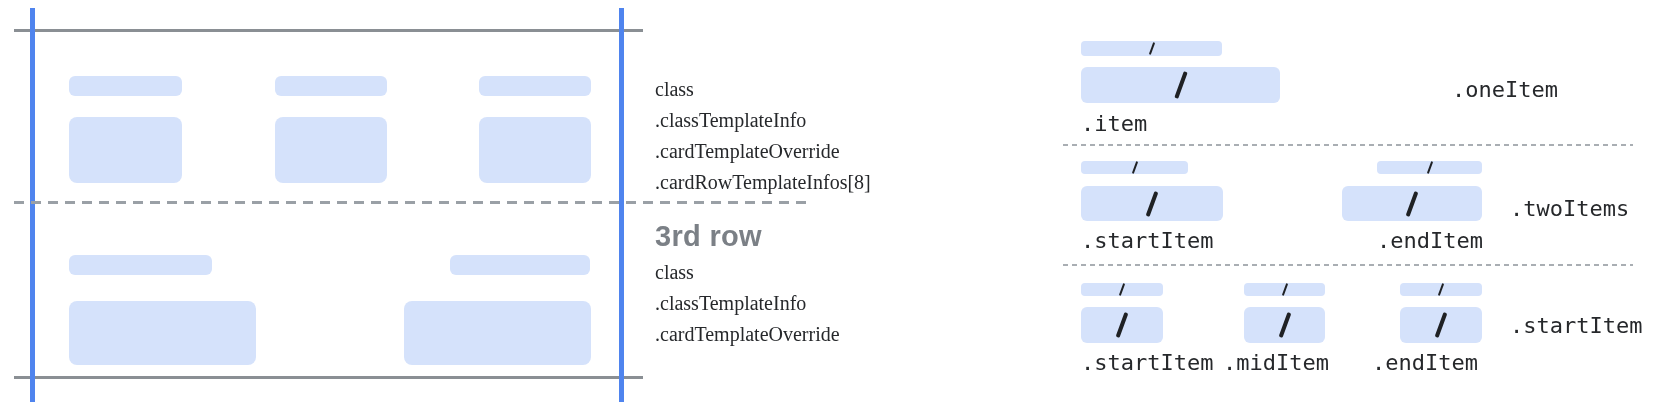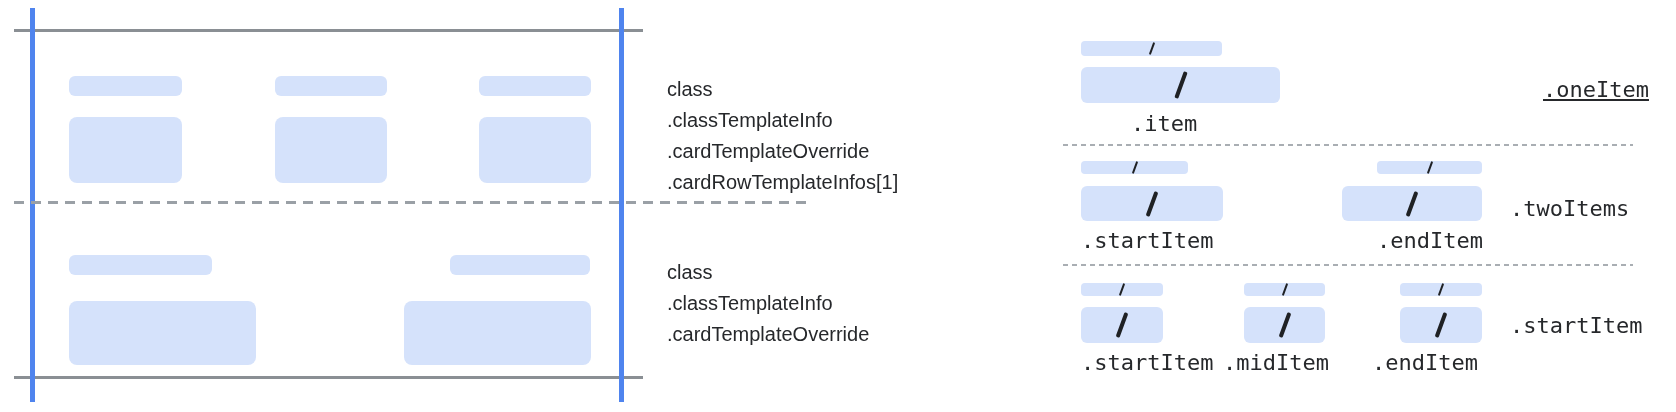--- a/index.html
+++ b/index.html
@@ -35,22 +35,22 @@
   .bg-bar{position:absolute;background:var(--bar-fill);border-radius:6px;}
   .slash{position:absolute;background:var(--slash-dark);border-radius:1.5px;transform:rotate(20deg);}
   
   .ann-title{
     position:absolute;left:655px;
     font-weight:bold;font-size:29px;line-height:30px;
     color:var(--heading-gray);letter-spacing:0.3px;white-space:pre;
   }
   .ann-code{
     position:absolute;left:655px;
-    font-family:Liberation Sans, sans-serif;
-    font-size:20px;line-height:31px;color:var(--code-text);white-space:pre;margin-left:12px;
+    font-family:Liberation Serif, serif;
+    font-size:20px;line-height:31px;color:var(--code-text);white-space:pre;
   }
   .mono-label{
     position:absolute;
     font-family:"DejaVu Sans Mono","Liberation Mono",monospace;
     font-size:22px;line-height:24px;color:var(--code-text);white-space:pre;
   }
 </style>
 </head>
 <body>
 
@@ -71,33 +71,34 @@
       <div class="field-value-box" style="left: 479px; top: 117px; width: 112px; height: 66px;"></div>
       <div class="field-label-bar" style="left: 69px; top: 255px; width: 143px; height: 20px;"></div>
       <div class="field-label-bar" style="left: 450px; top: 255px; width: 140px; height: 20px;"></div>
       <div class="field-value-box" style="left: 69px; top: 301px; width: 187px; height: 64px;"></div>
       <div class="field-value-box" style="left: 404px; top: 301px; width: 187px; height: 64px;"></div>
     </div>
 
   <div class="ann-code" style="top:74px;">class</div>
   <div class="ann-code" style="top:105px;">.classTemplateInfo</div>
   <div class="ann-code" style="top:136px;">.cardTemplateOverride</div>
-  <div class="ann-code" style="top:167px;">.cardRowTemplateInfos[1]</div>
+  <div class="ann-code" style="top:167px;">.cardRowTemplateInfos[8]</div>
 
+  <div class="ann-title" style="top:221px;">3rd row</div>
   <div class="ann-code" style="top:257px;">class</div>
   <div class="ann-code" style="top:288px;">.classTemplateInfo</div>
   <div class="ann-code" style="top:319px;">.cardTemplateOverride</div>
 
   <div id="right-panel">
       <div class="sm-bar" style="left: 1081px; top: 41px; width: 141px; height: 15px;"></div>
       <div class="slash" style="left: 1150.5px; top: 42px; width: 2px; height: 13px;"></div>
       <div class="bg-bar" style="left: 1081px; top: 67px; width: 199px; height: 36px;"></div>
       <div class="slash" style="left: 1178.5px; top: 71px; width: 4px; height: 28px;"></div>
-      <div class="mono-label" style="left: 1131px; top: 112px; text-align: center;">.item</div>
-      <div class="mono-label" style="left: 1543px; top: 78px; text-decoration: underline;">.oneItem</div>
+      <div class="mono-label" style="left: 1081px; top: 112px; text-align: center;">.item</div>
+      <div class="mono-label" style="left: 1452px; top: 78px;">.oneItem</div>
       <div class="dotted-sep" style="left: 1063px; top: 144px; width: 570px;"></div>
       <div class="sm-bar" style="left: 1081px; top: 161px; width: 107px; height: 13px;"></div>
       <div class="slash" style="left: 1133.5px; top: 161px; width: 2px; height: 13px;"></div>
       <div class="sm-bar" style="left: 1377px; top: 161px; width: 105px; height: 13px;"></div>
       <div class="slash" style="left: 1428.5px; top: 161px; width: 2px; height: 13px;"></div>
       <div class="bg-bar" style="left: 1081px; top: 186px; width: 142px; height: 35px;"></div>
       <div class="slash" style="left: 1150px; top: 190.5px; width: 4px; height: 26px;"></div>
       <div class="bg-bar" style="left: 1342px; top: 186px; width: 140px; height: 35px;"></div>
       <div class="slash" style="left: 1410px; top: 190.5px; width: 4px; height: 26px;"></div>
       <div class="mono-label" style="left: 1081px; top: 229px;">.startItem</div>

